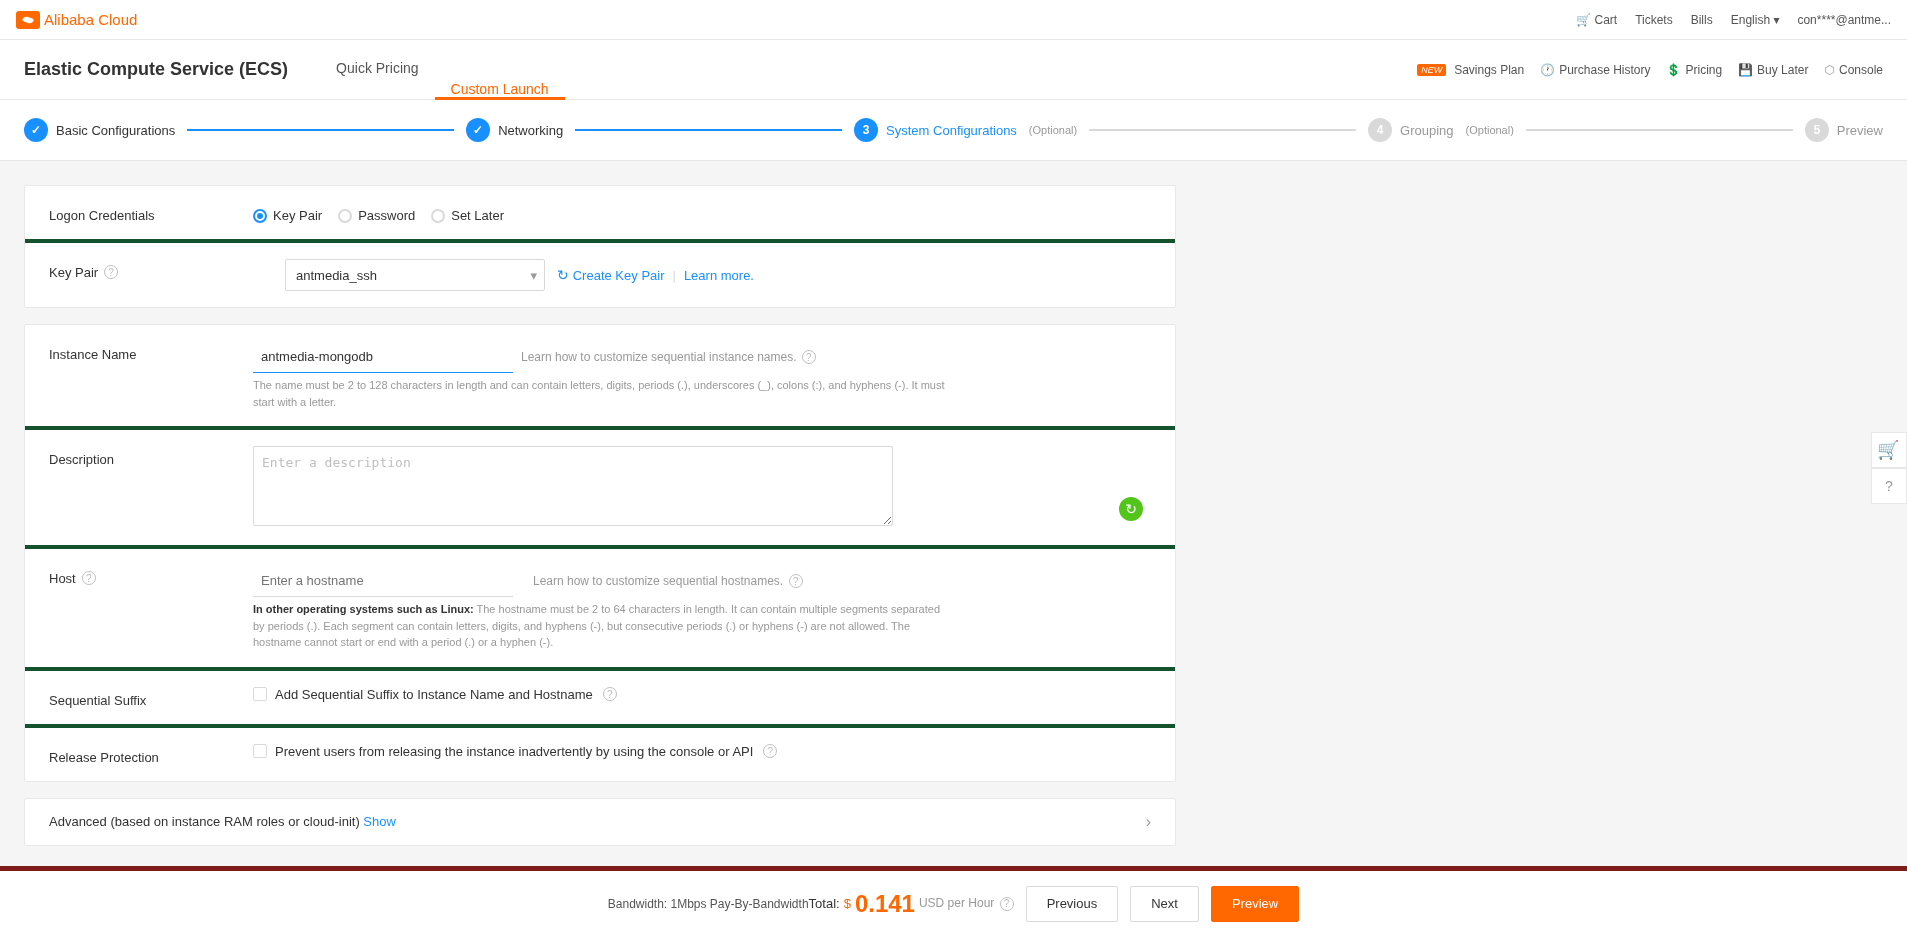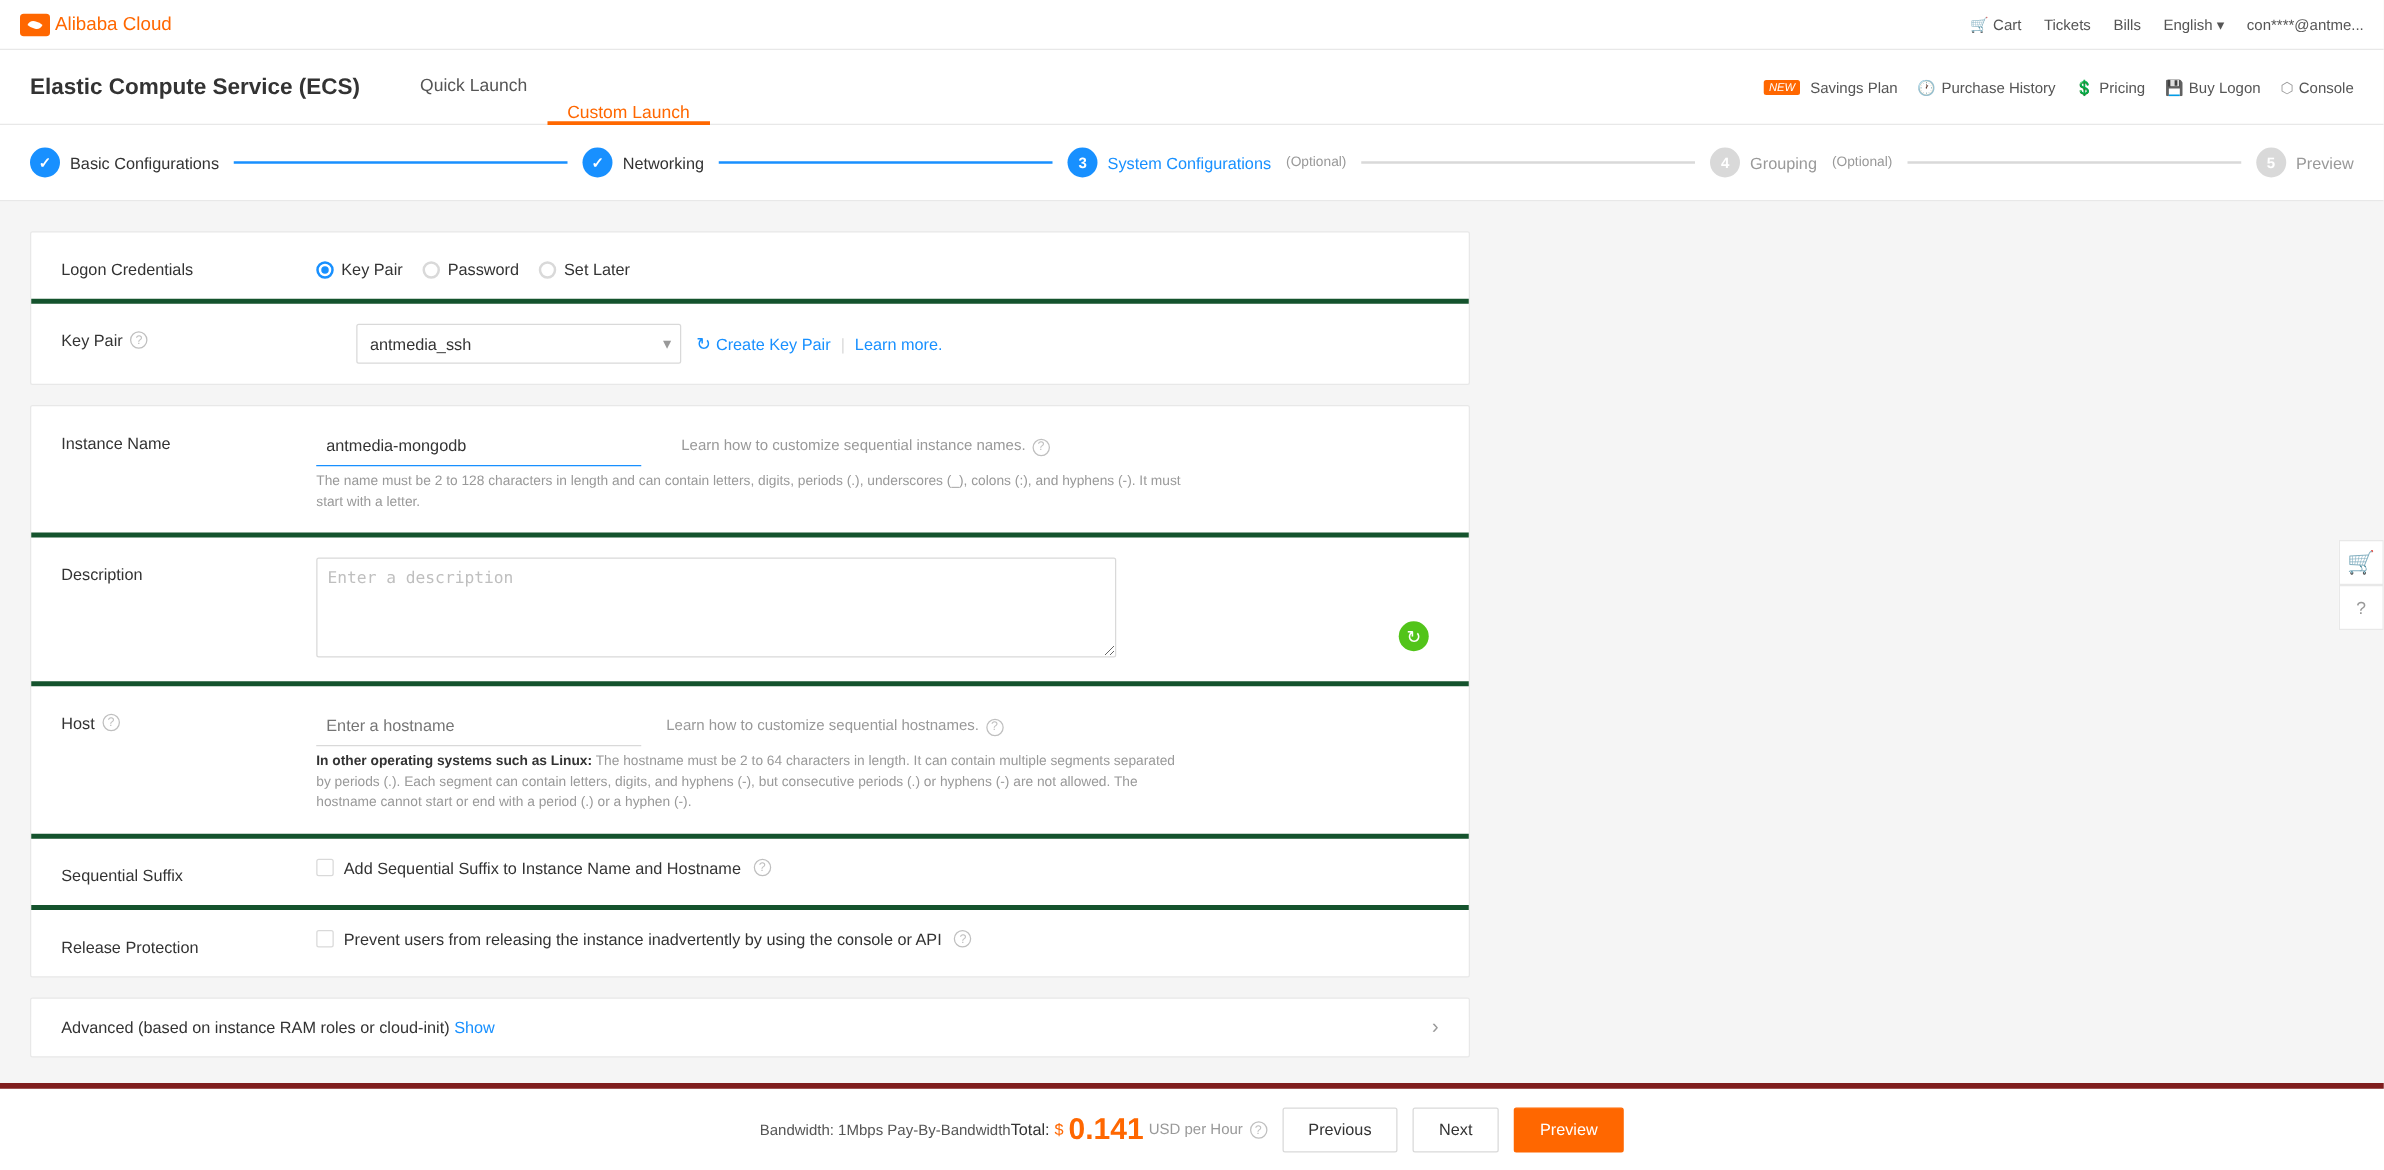--- a/index.html
+++ b/index.html
@@ -180,21 +180,21 @@
       font-size: 13px;
       color: #333;
       outline: none;
       background: transparent;
     }
     .text-input.active { border-bottom-color: #1890ff; }
 
     .input-hint { font-size: 11px; color: #999; margin-top: 4px; line-height: 1.5; max-width: 700px; }
     .input-hint b { color: #333; }
 
-    .instance-name-row { display: flex; align-items: center; gap: 24px; }
+    .instance-name-row { display: flex; align-items: center; gap: 0; }
     .instance-hint-text { font-size: 12px; color: #999; margin-left: 8px; }
 
     .textarea-wrapper { position: relative; }
     .desc-textarea {
       width: 640px;
       height: 80px;
       border: 1px solid #d9d9d9;
       border-radius: 2px;
       padding: 8px;
       font-size: 13px;
@@ -339,42 +339,42 @@
       <span>English</span> ▾
     </span>
     <span class="user-email">con****@antme...</span>
   </div>
 </div>
 
 <div class="header-bar">
   <span class="service-title">Elastic Compute Service (ECS)</span>
   <div class="header-tabs">
     <div class="header-tab">
-      <span>Quick Launch</span>
+      <span>Quick Pricing</span>
     </div>
     <div class="header-tab active">
       <span>Custom Launch</span>
     </div>
   </div>
   <div class="header-right">
     <div class="header-right-item">
       <span class="new-badge">NEW</span>
       <span>Savings Plan</span>
     </div>
     <div class="header-right-item">
       <span style="color:#999">🕐</span>
       <span>Purchase History</span>
     </div>
     <div class="header-right-item">
       <span style="color:#999">💲</span>
       <span>Pricing</span>
     </div>
     <div class="header-right-item">
       <span style="color:#999">💾</span>
-      <span>Buy Logon</span>
+      <span>Buy Later</span>
     </div>
     <div class="header-right-item">
       <span style="color:#999">⬡</span>
       <span>Console</span>
     </div>
   </div>
 </div>
 
 <div class="stepper-bar">
 

